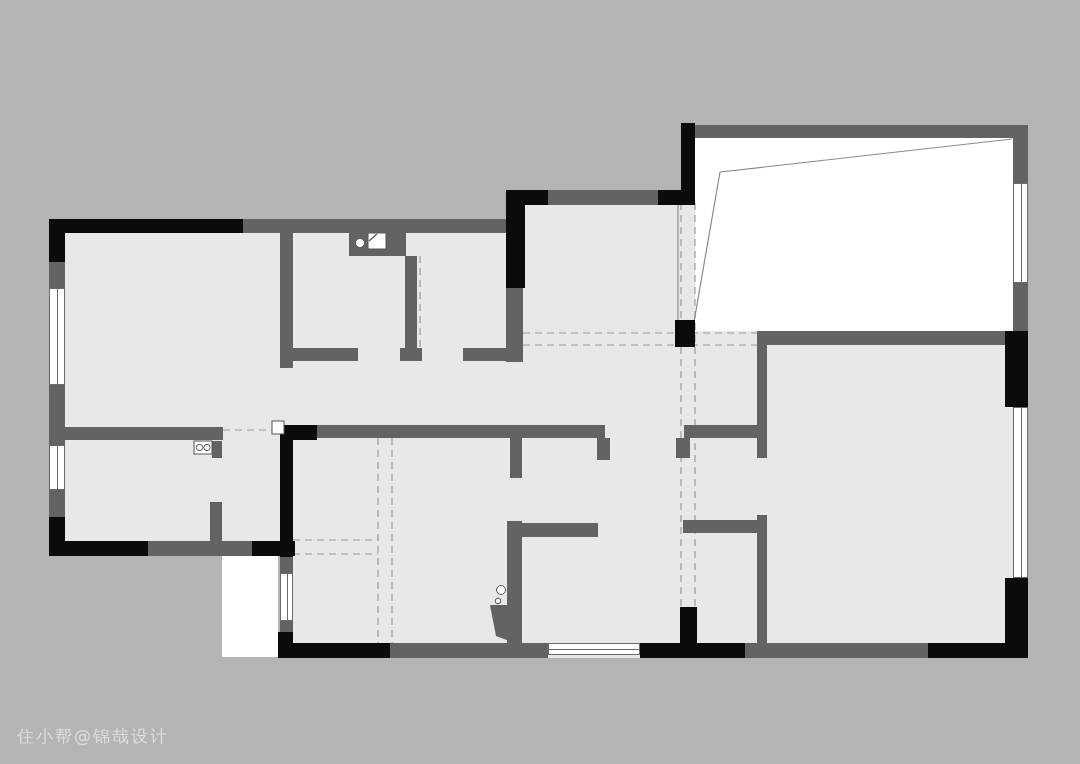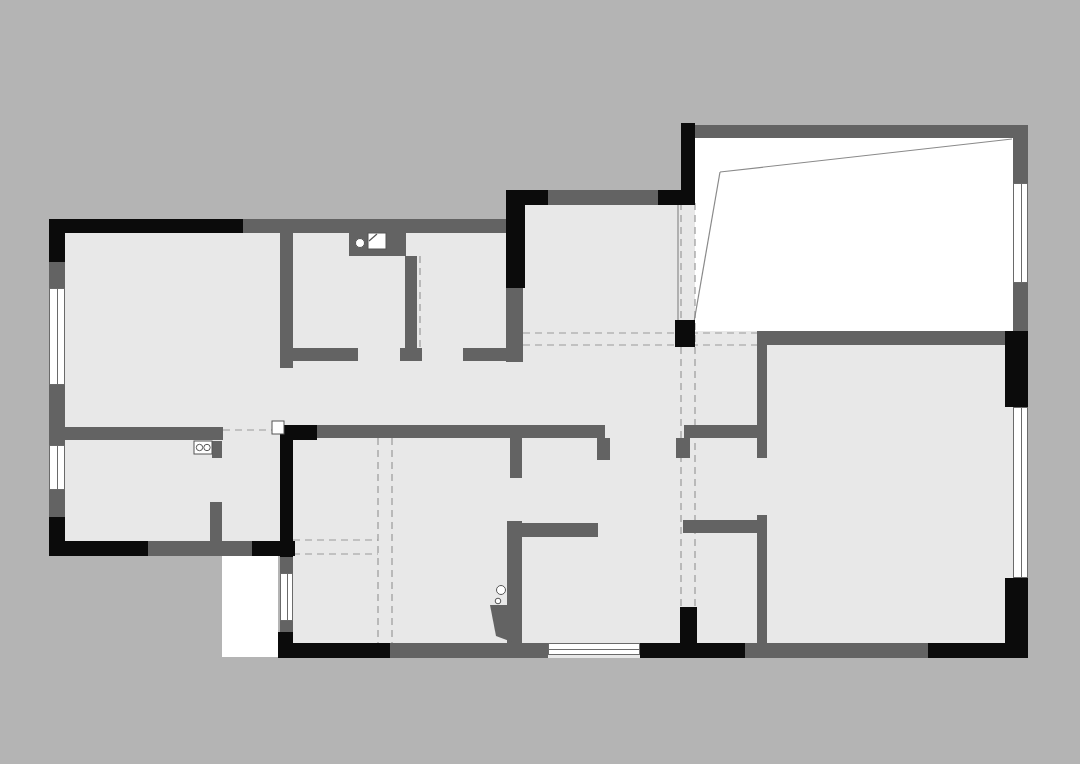--- a/index.html
+++ b/index.html
@@ -43,20 +43,21 @@
       <rect x="368" y="233" width="18" height="16" fill="#ffffff" stroke="#555555" stroke-width="1"></rect>
       <line x1="369" y1="241" x2="377" y2="234" stroke="#555555" stroke-width="1.2"></line>
       <rect x="194" y="441" width="18" height="13" fill="#ffffff" stroke="#555555" stroke-width="1"></rect>
       <circle cx="199.5" cy="447.5" r="3.2" fill="none" stroke="#555555" stroke-width="1"></circle>
       <circle cx="207" cy="447.5" r="3.2" fill="none" stroke="#555555" stroke-width="1"></circle>
       <circle cx="501" cy="590" r="4.5" fill="#ffffff" stroke="#555555" stroke-width="1"></circle>
       <circle cx="498" cy="601" r="2.8" fill="#ffffff" stroke="#555555" stroke-width="1"></circle>
       <polygon points="490,605 512,605 512,642 496,636" fill="#636363"></polygon>
       <rect x="272" y="421" width="12" height="13" fill="#ffffff" stroke="#555555" stroke-width="1"></rect>
     </svg>
+  <div id="watermark" style="left: 17px; top: 725px;">住小帮@锦哉设计</div>
 <div class="floor" style="left: 49px; top: 219px; width: 474px; height: 337px;"></div>
     <div class="floor" style="left: 280px; top: 425px; width: 242px; height: 233px;"></div>
     <div class="floor" style="left: 506px; top: 190px; width: 191px; height: 158px;"></div>
     <div class="floor" style="left: 500px; top: 345px; width: 267px; height: 313px;"></div>
     <div class="floor" style="left: 695px; top: 331px; width: 333px; height: 327px;"></div>
     <div class="white-area" style="left: 695px; top: 138px; width: 318px; height: 193px;"></div>
     <div class="white-area" style="left: 222px; top: 555px; width: 56px; height: 102px;"></div>
     <div class="wall gray" style="left: 243px; top: 219px; width: 263px; height: 14px;"></div>
     <div class="wall gray" style="left: 548px; top: 190px; width: 110px; height: 15px;"></div>
     <div class="wall gray" style="left: 695px; top: 125px; width: 333px; height: 13px;"></div>

